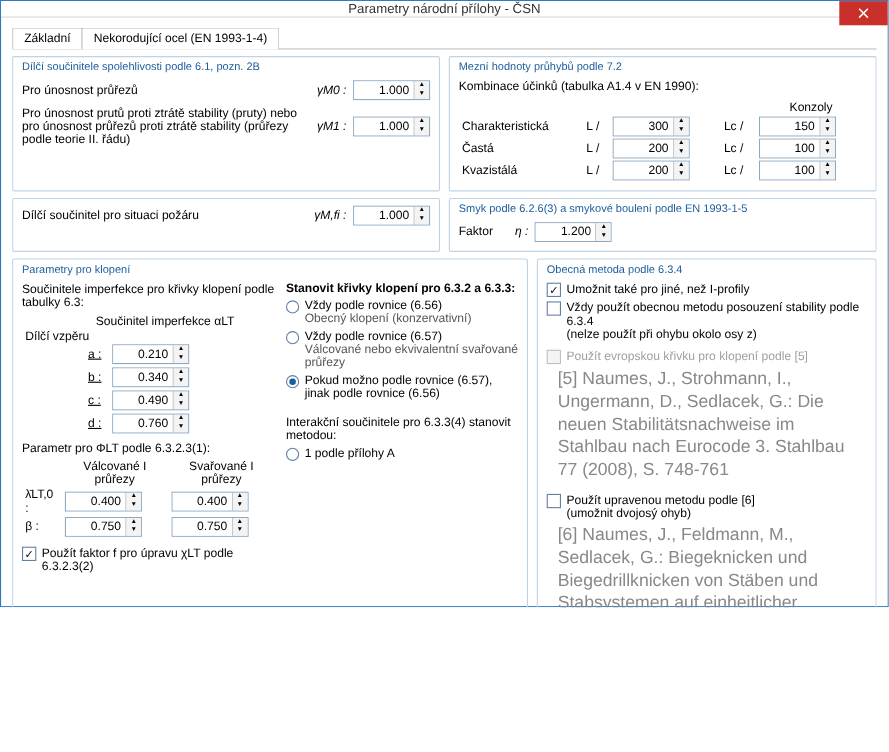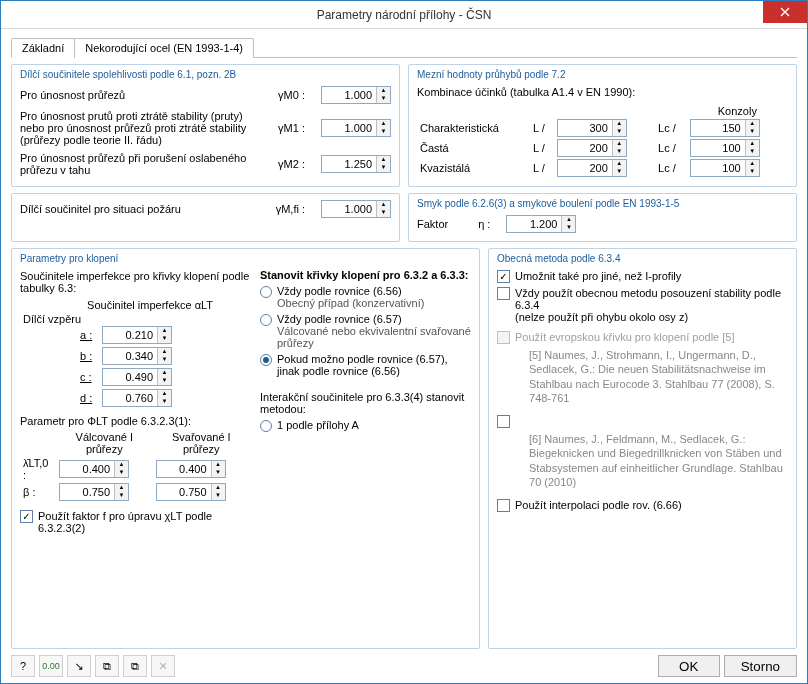--- a/index.html
+++ b/index.html
@@ -1,48 +1,48 @@
 <!DOCTYPE html>
 <html><head>
 <meta charset="utf-8">
 <style>
   * { box-sizing: border-box; }
   body { margin: 0; font-family: "Segoe UI", Tahoma, sans-serif; font-size: 11px; background: #fff; color: #000; }
-  .window { width: 808px; height: 684px; border: 1px solid #2e7bc0; position: relative; display: flex; flex-direction: column; }
+  .window { width: 808px; height: 552px; border: 1px solid #2e7bc0; position: relative; display: flex; flex-direction: column; }
   .titlebar { height: 28px; background: #fff; display: flex; align-items: center; justify-content: center; border-bottom: 1px solid #d8d8d8; position: relative; }
   .titlebar-title { font-size: 12px; color: #333; }
   .close-btn { position: absolute; right: 0; top: 0; width: 44px; height: 22px; background: #c9302c; display: flex; align-items: center; justify-content: center; color: #fff; font-size: 14px; cursor: pointer; }
   .client { flex: 1; padding: 8px 10px 6px 10px; display: flex; flex-direction: column; justify-content: space-between; }
   .tabs { display: flex; border-bottom: 1px solid #bfbfbf; margin-bottom: 6px; }
   .tab { padding: 3px 10px; border: 1px solid #bfbfbf; border-bottom: none; background: #fff; margin-right: -1px; cursor: pointer; border-radius: 2px 2px 0 0; position: relative; top: 1px; }
   .tab.active { background: #fff; border-bottom: 1px solid #fff; }
   .content { flex: 1; display: flex; flex-direction: column; gap: 6px; overflow: hidden; }
   .row { display: flex; gap: 8px; }
   .group { border: 1px solid #bfd3e6; border-radius: 2px; padding: 6px 8px 8px 8px; }
   .group-title { color: #1a5d9c; font-size: 10px; margin: -2px 0 6px 0; }
   .half { flex: 1; }
   .spin { display: inline-flex; align-items: stretch; border: 1px solid #8fa9c0; height: 18px; background: #fff; }
   .spin input { border: none; width: 54px; text-align: right; padding-right: 4px; font-family: inherit; font-size: 11px; outline: none; }
   .spin .arrows { width: 14px; display: flex; flex-direction: column; border-left: 1px solid #c0c0c0; }
   .spin .arrows span { flex: 1; font-size: 6px; line-height: 7px; text-align: center; cursor: pointer; background: #f3f3f3; }
-  .field-row { display: flex; align-items: center; margin-bottom: 6px; gap: 16px; }
-  .sym { }
+  .field-row { display: flex; align-items: center; margin-bottom: 6px; gap: 6px; }
+  .sym { font-style: italic; }
   .checkbox, .radio { display: flex; align-items: flex-start; gap: 5px; margin-bottom: 4px; cursor: pointer; }
   .box { width: 13px; height: 13px; border: 1px solid #6080a5; flex-shrink: 0; display: flex; align-items: center; justify-content: center; font-size: 10px; background: #fff; }
   .rad { width: 12px; height: 12px; border: 1px solid #6080a5; border-radius: 50%; flex-shrink: 0; display: flex; align-items: center; justify-content: center; background: #fff; margin-top: 1px; }
   .rad.on::after { content: ""; width: 6px; height: 6px; background: #1a5d9c; border-radius: 50%; display: block; }
   .disabled { color: #a0a0a0; }
   .disabled .box { border-color: #c0c0c0; background: #f4f4f4; }
   .footer { display: flex; align-items: center; padding: 6px 0 0 0; gap: 4px; }
   .btn { border: 1px solid #adadad; background: #f0f0f0; padding: 2px 16px; cursor: pointer; height: 22px; min-width: 62px; }
   .icon-btn { width: 24px; height: 22px; border: 1px solid #cfcfcf; background: #f7f7f7; display: flex; align-items: center; justify-content: center; cursor: pointer; font-size: 11px; }
   .icon-btn.disabled { color: #b5b5b5; cursor: default; }
   table.mini { border-collapse: collapse; }
   table.mini td { padding: 1px 3px; }
-  .ref { color: #888; font-size: 11px; margin-left: 32px; line-height: 1.3; }
+  .ref { color: #888; font-size: 16px; margin-left: 10px; line-height: 1.3; }
 </style>
 </head>
 <body>
 
 <div class="window">
   <div class="titlebar">
     <span class="titlebar-title">Parametry národní přílohy - ČSN</span>
     <div class="close-btn">
       <svg width="10" height="10" viewBox="0 0 10 10">
           <path d="M1 1 L9 9 M9 1 L1 9" stroke="#fff" stroke-width="1.4"></path>
@@ -70,31 +70,20 @@
                   <span>▲</span>
                   <span>▼</span>
                 </span>
               </span>
           </div>
           <div class="field-row">
             <div style="flex:1">Pro únosnost prutů proti ztrátě stability (pruty) nebo pro únosnost průřezů proti ztrátě stability (průřezy podle teorie II. řádu)</div>
             <span class="sym">γM1 :</span>
             <span class="spin">
                 <input value="1.000" style="">
-                <span class="arrows">
-                  <span>▲</span>
-                  <span>▼</span>
-                </span>
-              </span>
-          </div>
-          <div class="field-row" style="margin-bottom:0">
-            <div style="flex:1">Pro únosnost průřezů při porušení oslabeného průřezu v tahu</div>
-            <span class="sym">γM2 :</span>
-            <span class="spin">
-                <input value="1.250" style="">
                 <span class="arrows">
                   <span>▲</span>
                   <span>▼</span>
                 </span>
               </span>
           </div>
         </div>
 
         <div class="group half">
           <div class="group-title">Mezní hodnoty průhybů podle 7.2</div>
@@ -305,21 +294,21 @@
             <div class="checkbox" style="margin-top:8px">
               <span class="box">✓</span>
                 <span>Použít faktor f pro úpravu χLT podle 6.3.2.3(2)</span>
             </div>
           </div>
 
           <div style="flex:1;padding-top:14px">
             <div style="font-weight:bold;margin-bottom:4px">Stanovit křivky klopení pro 6.3.2 a 6.3.3:</div>
             <div class="radio">
                 <span class="rad"></span>
-                <div><span>Vždy podle rovnice (6.56)</span><br><span style="color:#555;margin-left:0">Obecný případ (konzervativní)</span></div>
+                <div><span>Vždy podle rovnice (6.56)</span><br><span style="color:#555;margin-left:0">Obecný klopení (konzervativní)</span></div>
               </div>
             <div class="radio">
                 <span class="rad"></span>
                 <div><span>Vždy podle rovnice (6.57)</span><br><span style="color:#555">Válcované nebo ekvivalentní svařované průřezy</span></div>
               </div>
             <div class="radio">
                 <span class="rad on"></span>
                 <div>Pokud možno podle rovnice (6.57), jinak podle rovnice (6.56)</div>
               </div>
 
@@ -341,20 +330,21 @@
               <span class="box"></span>
               <div><span>Vždy použít obecnou metodu posouzení stability podle 6.3.4</span><br><span>(nelze použít při ohybu okolo osy z)</span></div>
             </div>
           <div class="checkbox disabled" style="margin-top:8px">
               <span class="box"></span>
               <span>Použít evropskou křivku pro klopení podle [5]</span>
             </div>
           <div class="ref">[5] Naumes, J., Strohmann, I., Ungermann, D., Sedlacek, G.: Die neuen Stabilitätsnachweise im Stahlbau nach Eurocode 3. Stahlbau 77 (2008), S. 748-761</div>
           <div class="checkbox" style="margin-top:10px">
               <span class="box"></span>
+              <div><span>Použít upravenou metodu podle [6]</span><br><span>(umožnit dvojosý ohyb)</span></div>
             </div>
           <div class="ref">[6] Naumes, J., Feldmann, M., Sedlacek, G.: Biegeknicken und Biegedrillknicken von Stäben und Stabsystemen auf einheitlicher Grundlage. Stahlbau 70 (2010)</div>
           <div class="checkbox" style="margin-top:10px">
               <span class="box"></span>
               <span>Použít interpolaci podle rov.  (6.66)</span>
             </div>
         </div>
       </div>
     </div>
 

